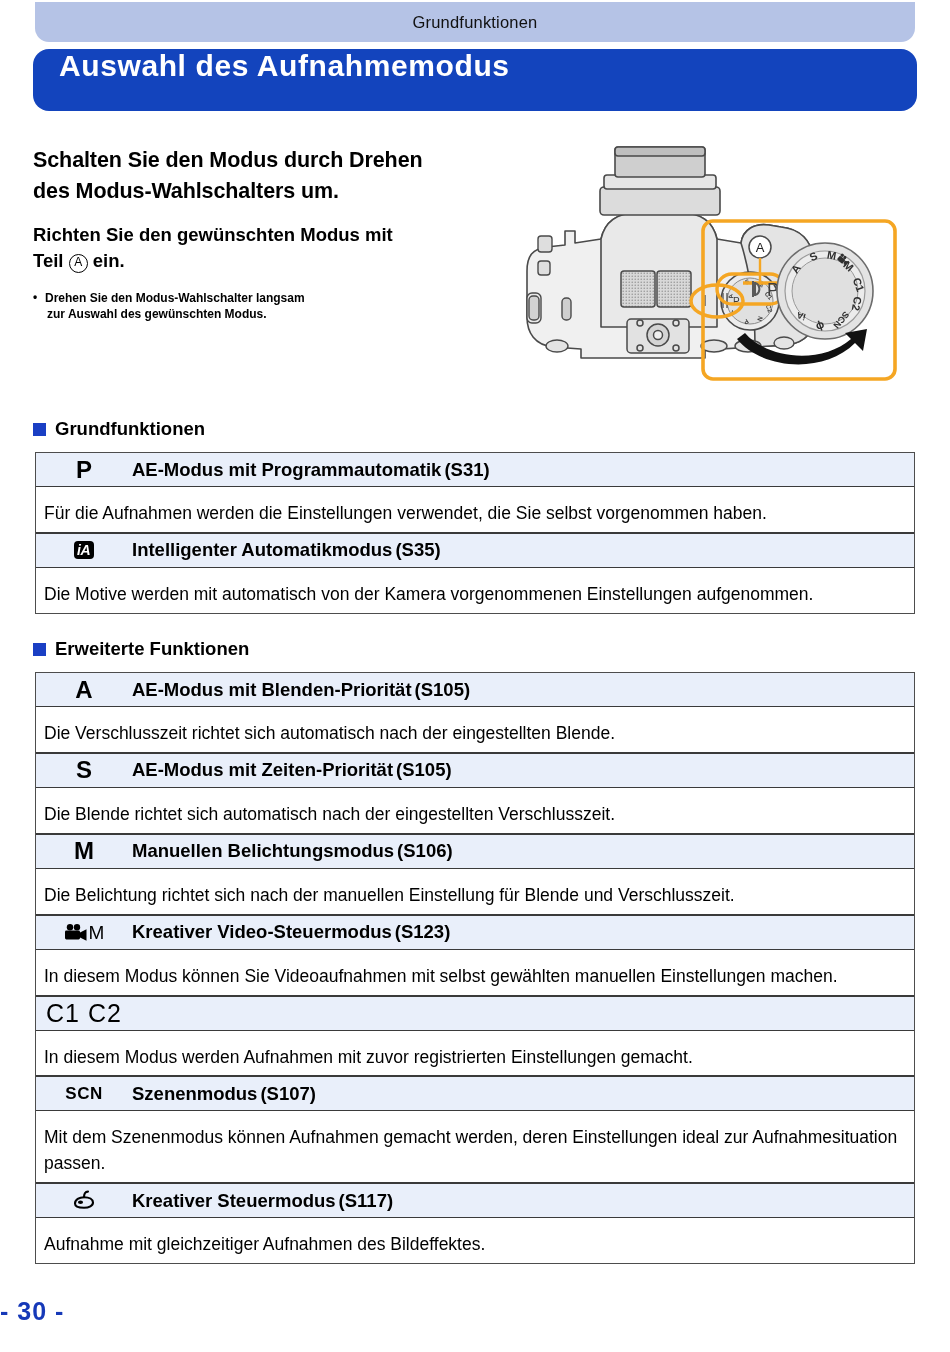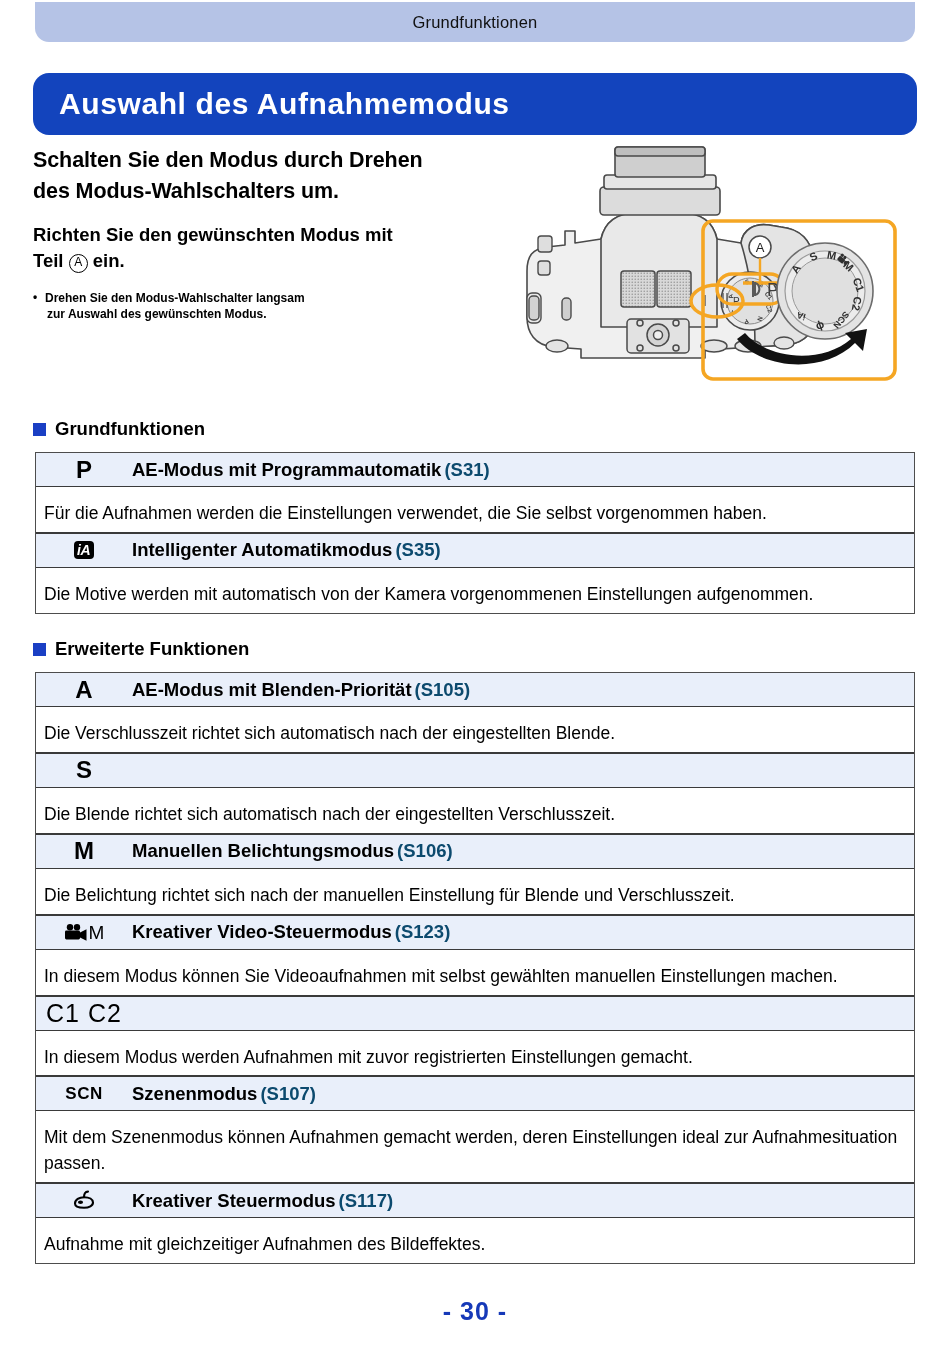--- a/index.html
+++ b/index.html
@@ -33,27 +33,27 @@
     font-size: 16.5px;
     font-weight: 400;
     letter-spacing: 0.2px;
     color: #111111;
   }
 
   
   .title-bar {
     position: absolute;
     left: 33px;
-    top: 73px;
+    top: 49px;
     width: 884px;
     height: 62px;
     background: #1344bd;
     border-radius: 16px;
     display: flex;
-    align-items: center;
+    align-items: flex-start;
   }
   .title-bar-text {
     color: #ffffff;
     font-size: 30px;
     font-weight: bold;
     letter-spacing: 0.6px;
     margin-left: 26px;
   }
 
   
@@ -166,21 +166,21 @@
     height: 33px;
   }
   .mode-icon.sm { font-size: 17px; letter-spacing: 0.5px; }
   .mode-icon.c12 { font-size: 25px; letter-spacing: 1px; font-weight: 400; }
   .mode-name {
     font-size: 18.5px;
     font-weight: bold;
     white-space: nowrap;
   }
   .ref {
-    color: #0c4a6e;
+    color: #000000;
     font-weight: bold;
     margin-left: 3px;
   }
   .mode-row-desc {
     padding: 14px 6px 5px 8px;
     font-size: 17.5px;
     line-height: 1.48;
     background: #ffffff;
   }
   .mode-row-desc:not(:last-child) {
@@ -200,21 +200,21 @@
     line-height: 1;
     letter-spacing: -0.5px;
   }
 
   
   .page-no {
     position: absolute;
     left: 0;
     top: 1297px;
     width: 950px;
-    text-align: center;
+    text-align: left;
     color: #1639b8;
     font-size: 25px;
     font-weight: bold;
     letter-spacing: 1px;
   }
 </style>
 </head>
 <body>
 
 <div class="running-head">
@@ -418,20 +418,23 @@
   <div class="mode-row-head">
     <span class="mode-icon">A</span>
     <span class="mode-name">
       <span>AE-Modus mit Blenden-Priorität</span><span class="ref">(S105)</span>
     </span>
   </div>
   <div class="mode-row-desc">Die Verschlusszeit richtet sich automatisch nach der eingestellten Blende.</div>
 
   <div class="mode-row-head">
     <span class="mode-icon">S</span>
+    <span class="mode-name">
+      <span>AE-Modus mit Zeiten-Priorität</span><span class="ref">(S105)</span>
+    </span>
   </div>
   <div class="mode-row-desc">Die Blende richtet sich automatisch nach der eingestellten Verschlusszeit.</div>
 
   <div class="mode-row-head">
     <span class="mode-icon">M</span>
     <span class="mode-name">
       <span>Manuellen Belichtungsmodus</span><span class="ref">(S106)</span>
     </span>
   </div>
   <div class="mode-row-desc">Die Belichtung richtet sich nach der manuellen Einstellung für Blende und Verschlusszeit.</div>

